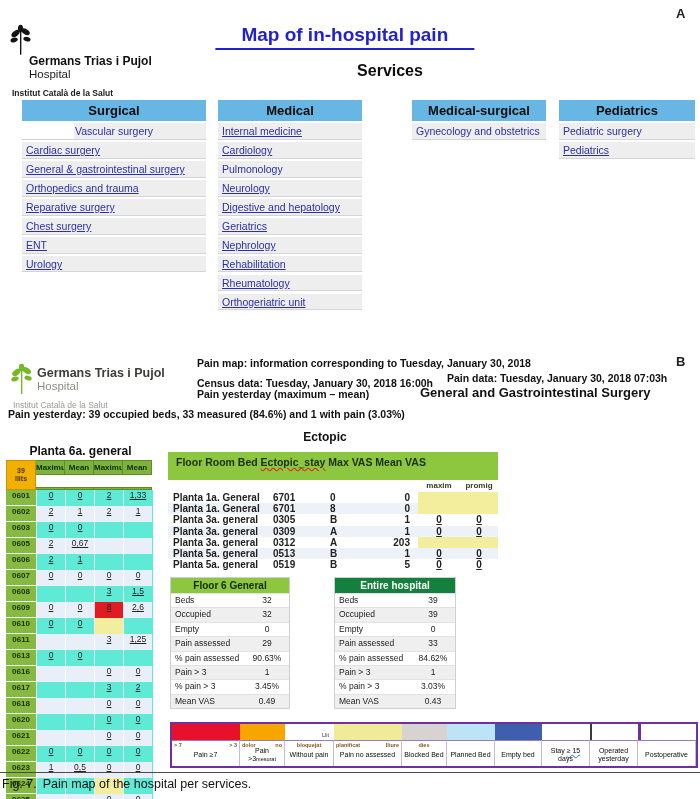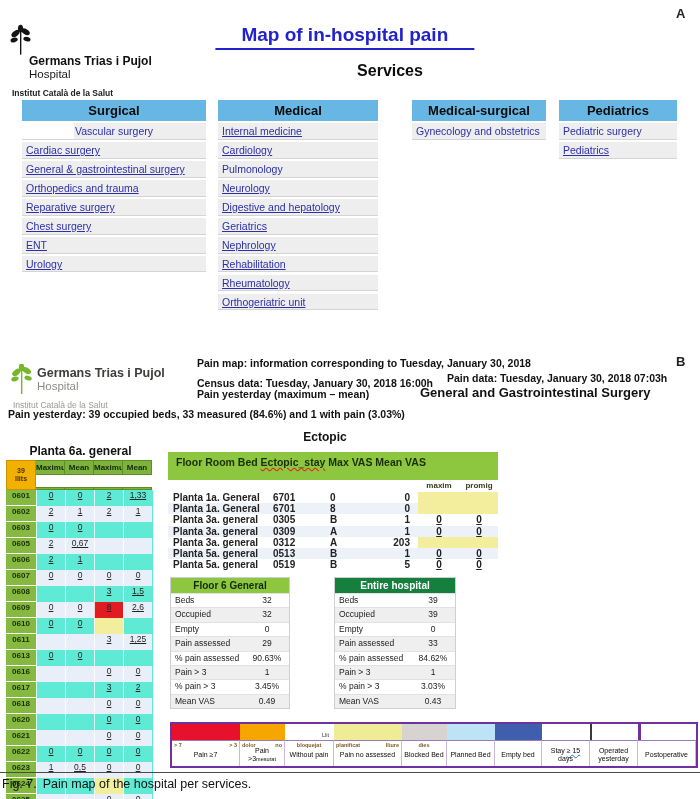--- a/index.html
+++ b/index.html
@@ -128,38 +128,38 @@
         <div class="svc-head">Surgical</div>
         <div class="svc-item indent"><span>Vascular surgery</span></div>
         <div class="svc-item"><span class="u">Cardiac surgery</span></div>
         <div class="svc-item"><span class="u">General &amp; gastrointestinal surgery</span></div>
         <div class="svc-item"><span class="u">Orthopedics and trauma</span></div>
         <div class="svc-item"><span class="u">Reparative surgery</span></div>
         <div class="svc-item"><span class="u">Chest surgery</span></div>
         <div class="svc-item"><span class="u">ENT</span></div>
         <div class="svc-item"><span class="u">Urology</span></div>
       </div>
-      <div class="svc-col" style="left: 204px; width: 160px;">
+      <div class="svc-col" style="left: 204px; width: 144px;">
         <div class="svc-head">Medical</div>
         <div class="svc-item"><span class="u">Internal medicine</span></div>
         <div class="svc-item"><span class="u">Cardiology</span></div>
         <div class="svc-item"><span>Pulmonology</span></div>
         <div class="svc-item"><span class="u">Neurology</span></div>
         <div class="svc-item"><span class="u">Digestive and hepatology</span></div>
         <div class="svc-item"><span class="u">Geriatrics</span></div>
         <div class="svc-item"><span class="u">Nephrology</span></div>
         <div class="svc-item"><span class="u">Rehabilitation</span></div>
         <div class="svc-item"><span class="u">Rheumatology</span></div>
         <div class="svc-item"><span class="u">Orthogeriatric unit</span></div>
       </div>
       <div class="svc-col" style="left: 398px; width: 134px;">
         <div class="svc-head">Medical-surgical</div>
         <div class="svc-item"><span>Gynecology and obstetrics</span></div>
       </div>
-      <div class="svc-col" style="left: 545px; width: 118px;">
+      <div class="svc-col" style="left: 545px; width: 136px;">
         <div class="svc-head">Pediatrics</div>
         <div class="svc-item"><span>Pediatric surgery</span></div>
         <div class="svc-item"><span class="u">Pediatrics</span></div>
       </div>
     </div>
 
   <div class="fig-label" style="left:676px;top:354px;">B</div>
 
   <div id="logo-b">
     <span class="lg-icon">

